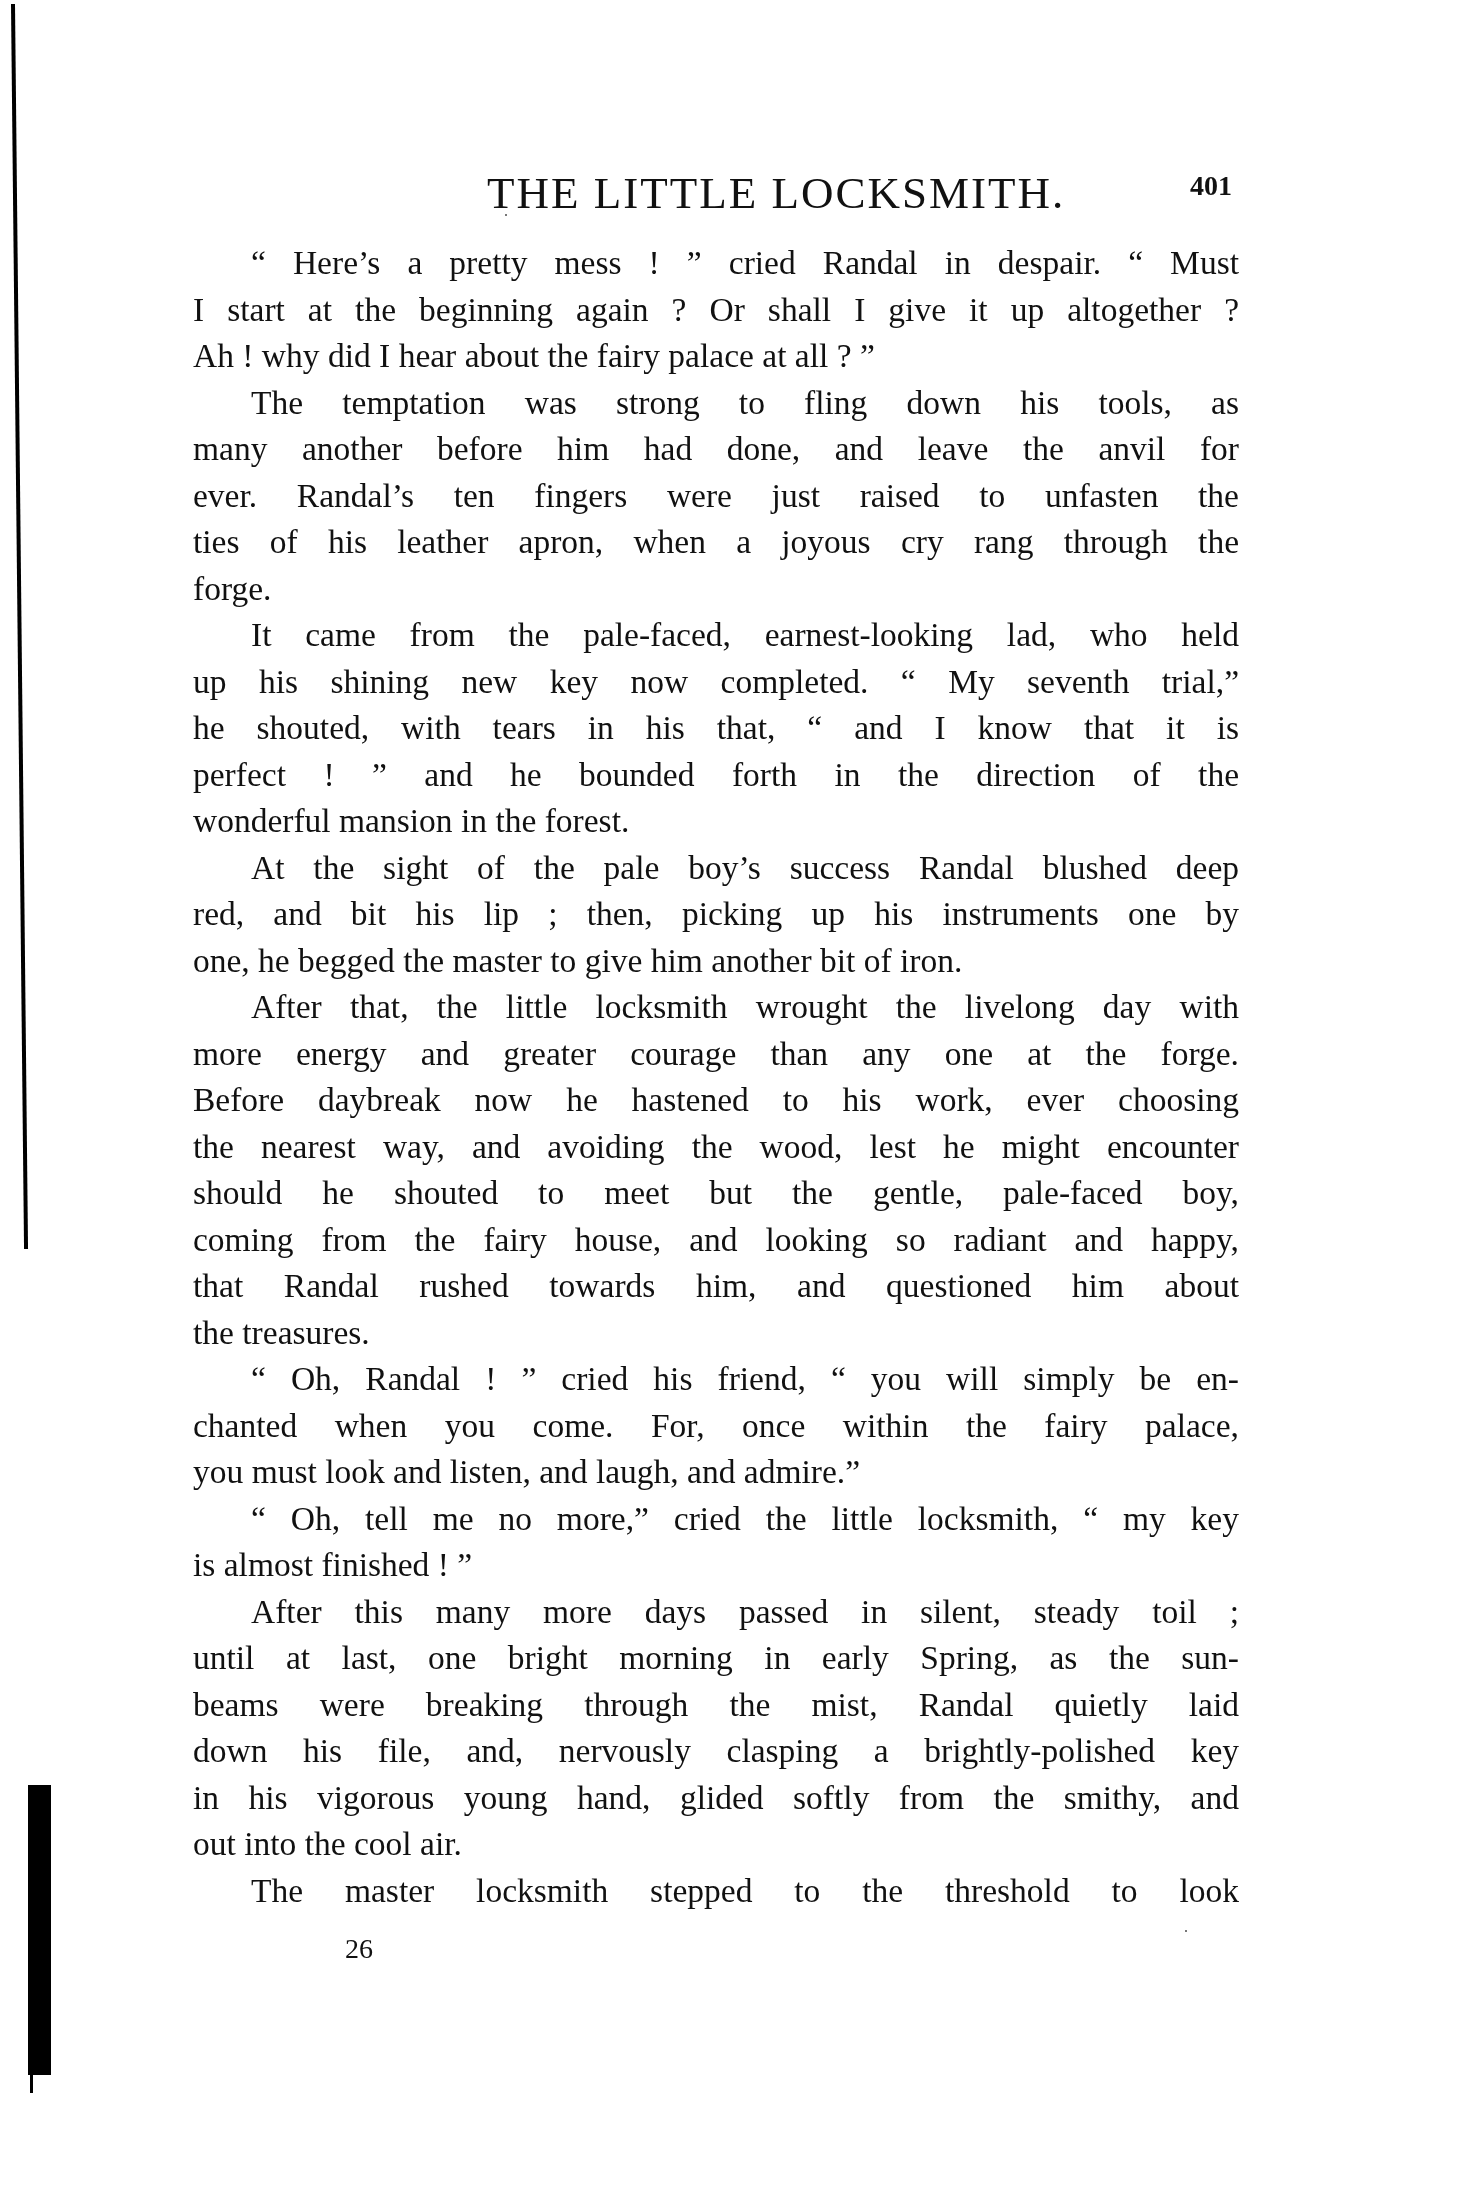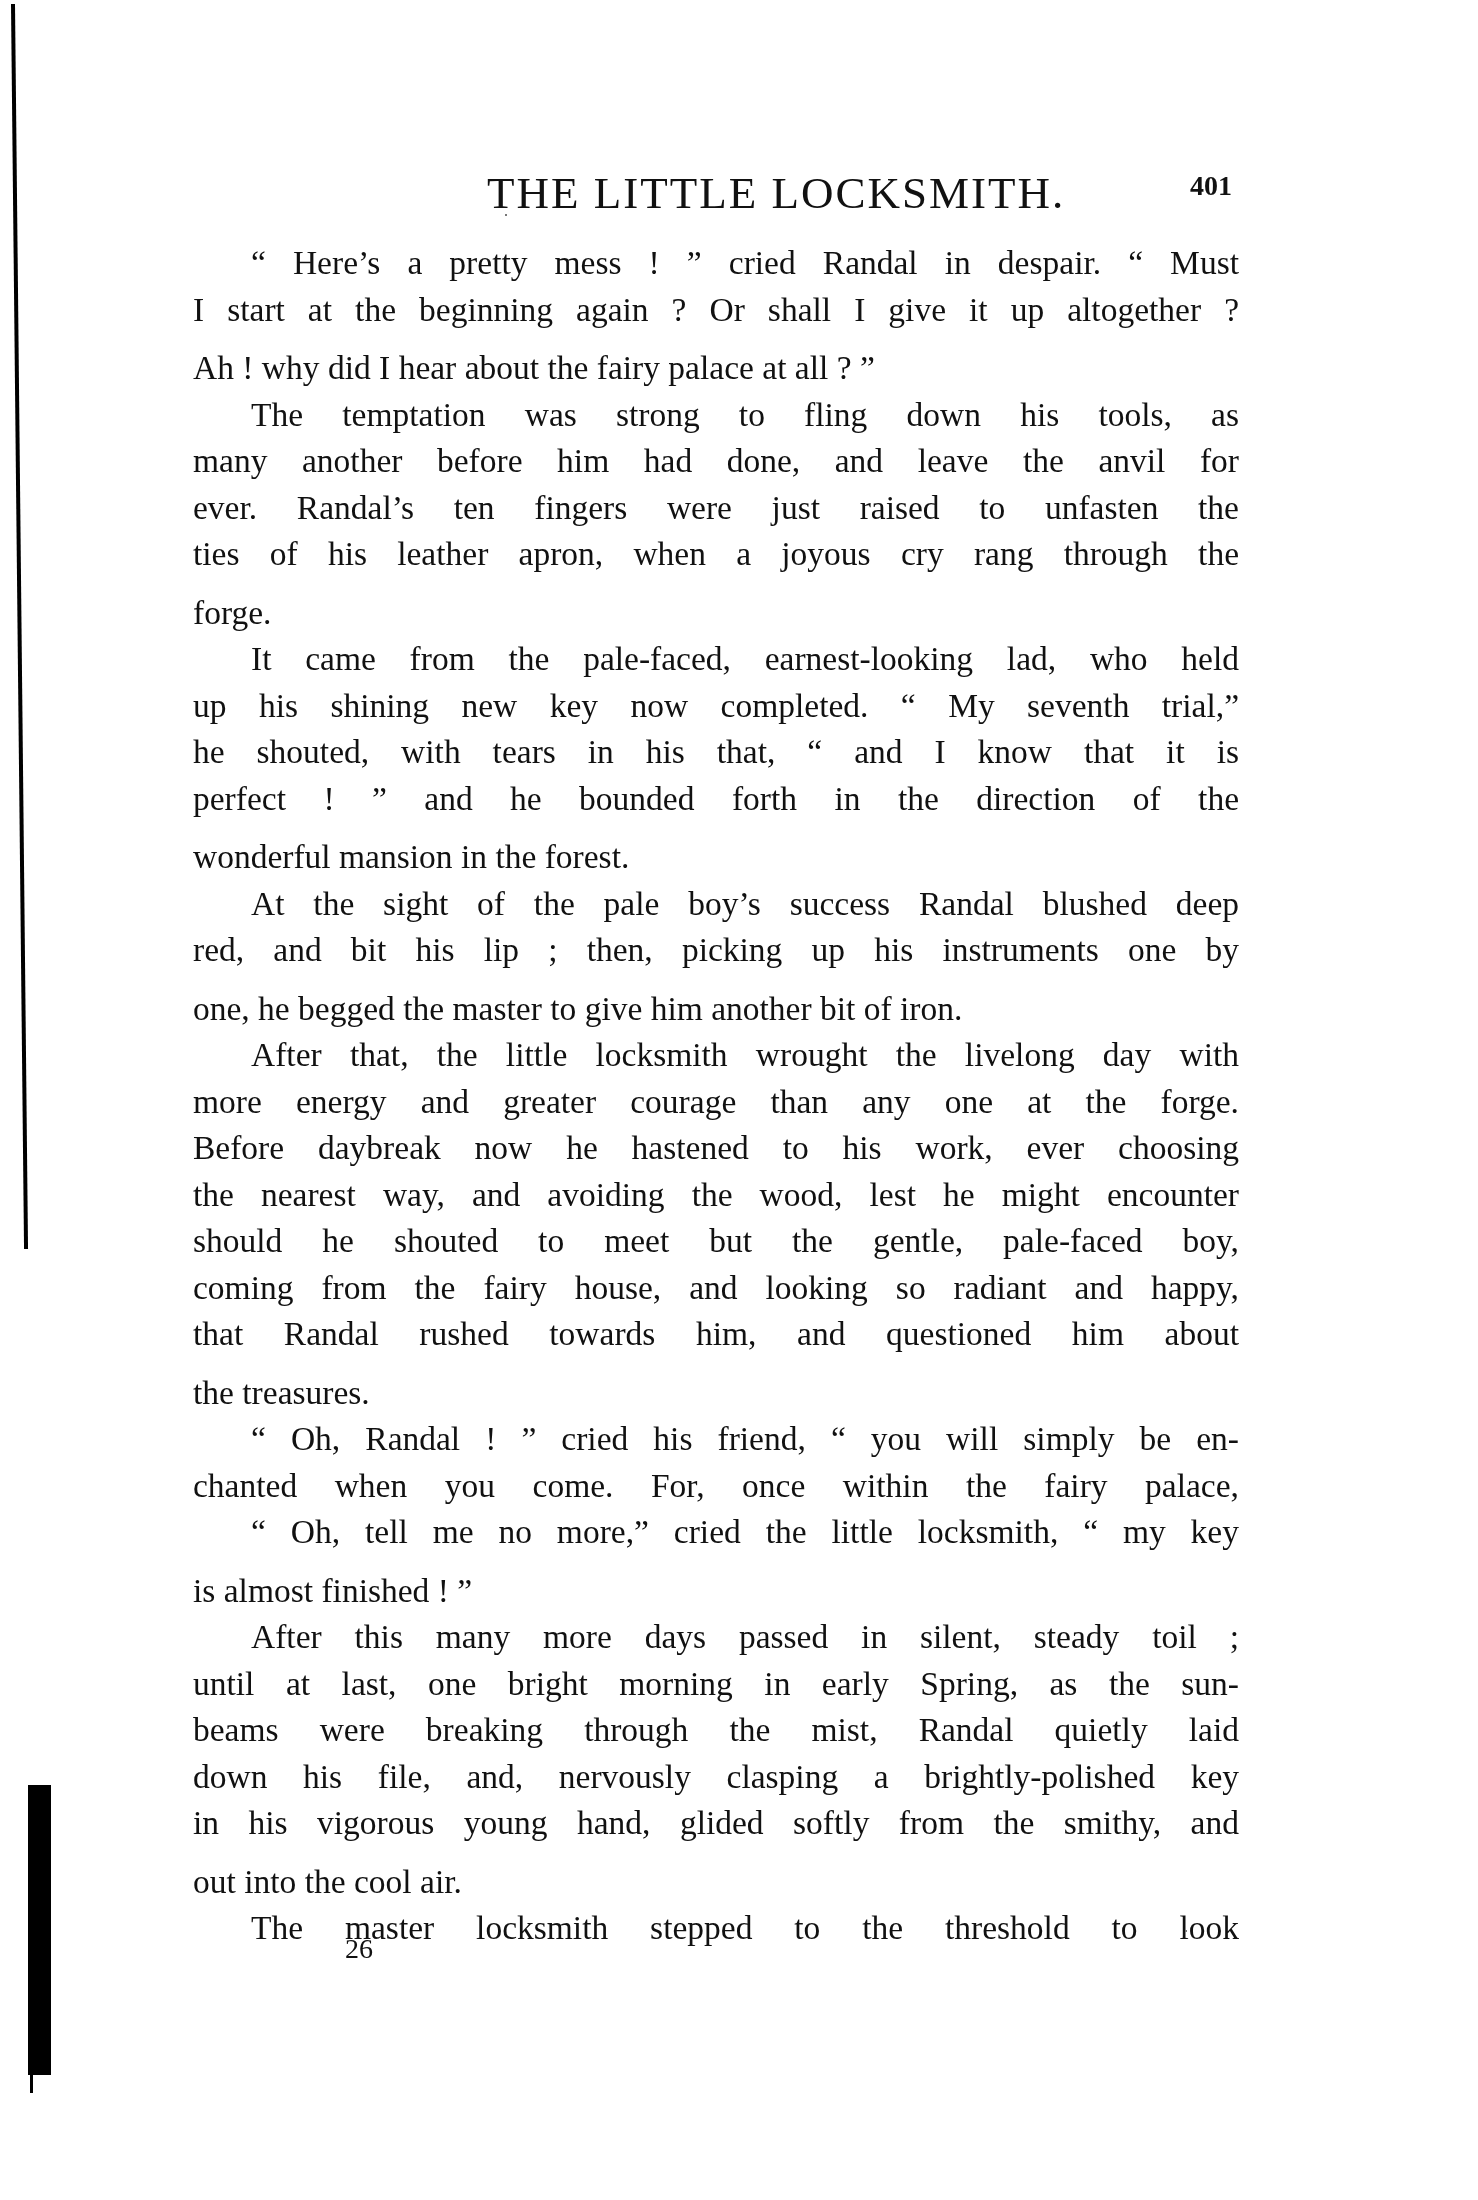--- a/index.html
+++ b/index.html
@@ -69,21 +69,20 @@
     height: 46.5px;
     line-height: 46.5px;
     font-size: 33.5px;
     white-space: nowrap;
     text-align: justify;
     text-align-last: justify;
   }
   .line.last {
     text-align: right;
     text-align-last: left;
-    margin-top: 12px;
   }
   .line.indent {
     padding-left: 58px;
   }
   .signature {
     position: absolute;
     left: 345px;
     top: 1933px;
     font-size: 28px;
     white-space: nowrap;
@@ -135,20 +134,21 @@
       <span class="line">Before daybreak now he hastened to his work, ever choosing</span>
       <span class="line">the nearest way, and avoiding the wood, lest he might encounter</span>
       <span class="line">should he shouted to meet but the gentle, pale-faced boy,</span>
       <span class="line">coming from the fairy house, and looking so radiant and happy,</span>
       <span class="line">that Randal rushed towards him, and questioned him about</span>
       <span class="line last">the treasures.</span>
     </div>
     <div>
       <span class="line indent">“ Oh, Randal ! ” cried his friend, “ you will simply be en-</span>
       <span class="line">chanted when you come.  For, once within the fairy palace,</span>
+      <span class="line last">you must look and listen, and laugh, and admire.”</span>
     </div>
     <div>
       <span class="line indent">“ Oh, tell me no more,” cried the little locksmith, “ my key</span>
       <span class="line last">is almost finished ! ”</span>
     </div>
     <div>
       <span class="line indent">After this many more days passed in silent, steady toil ;</span>
       <span class="line">until at last, one bright morning in early Spring, as the sun-</span>
       <span class="line">beams were breaking through the mist, Randal quietly laid</span>
       <span class="line">down his file, and, nervously clasping a brightly-polished key</span>

